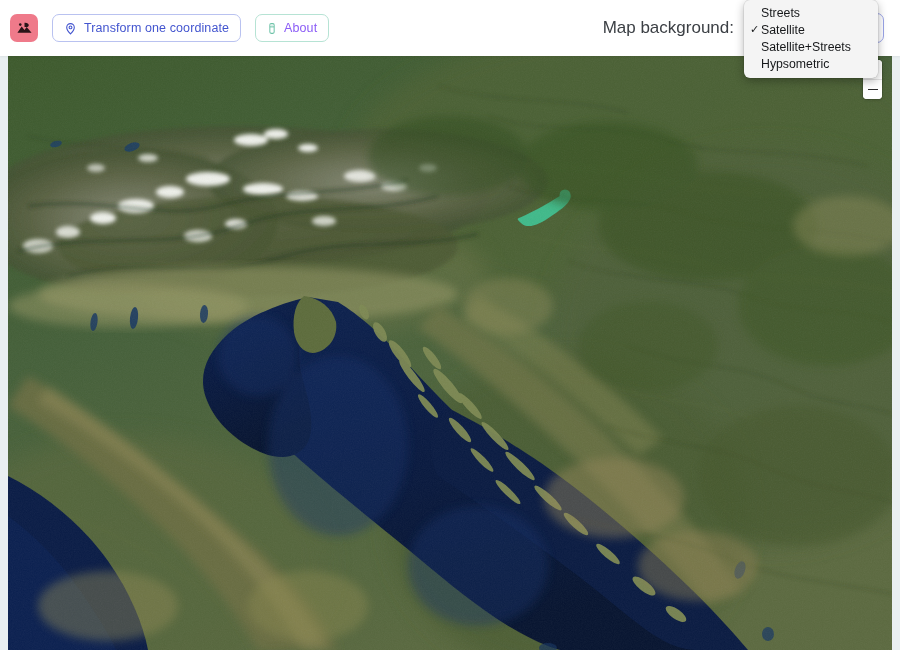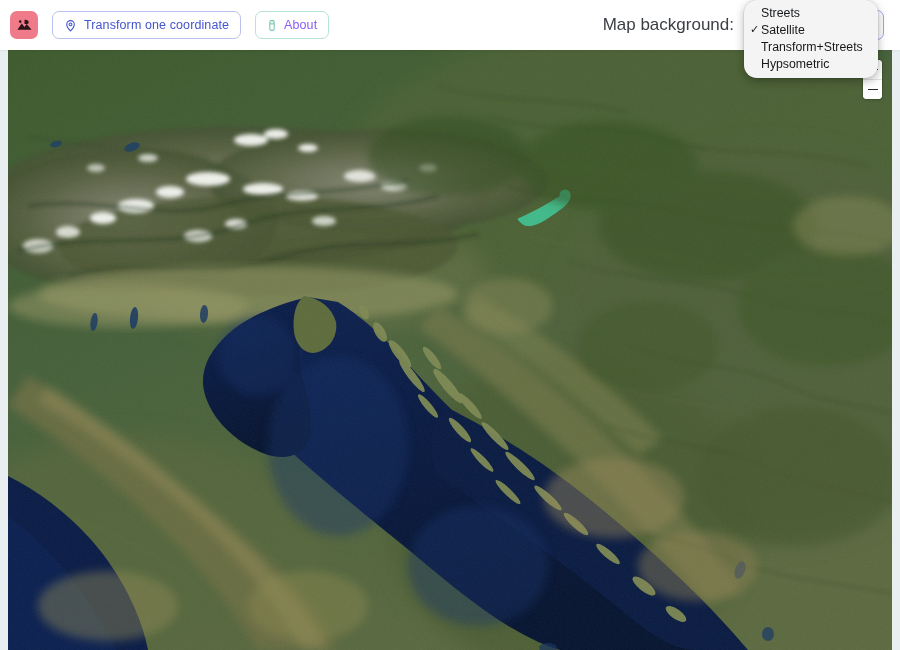--- a/index.html
+++ b/index.html
@@ -19,21 +19,21 @@
     background: #e9eff1;
     overflow: hidden;
   }
 
   
   .header {
     position: absolute;
     top: 0;
     left: 0;
     width: 900px;
-    height: 50px;
+    height: 56px;
     background: #ffffff;
     box-sizing: border-box;
     display: flex;
     align-items: center;
     padding: 16px 10px;
     z-index: 40;
     box-shadow: 0 1px 2px rgba(0,0,0,0.06);
   }
 
   .logo {
@@ -100,21 +100,21 @@
     margin-right: 6px;
   }
 
   
   .dropdown {
     position: absolute;
     left: 744px;
     top: 0px;
     width: 134px;
     background: #f4f4f4;
-    border-radius: 13px;
+    border-radius: 6px;
     box-shadow: 0 3px 10px rgba(0,0,0,0.30), 0 0 0 0.5px rgba(0,0,0,0.12);
     padding: 4px 0 6px 0;
     z-index: 90;
   }
   .dd-item {
     height: 17px;
     display: flex;
     align-items: center;
     font-size: 12.3px;
     color: #16181a;
@@ -460,21 +460,21 @@
     <div class="dd-item">
       <span class="dd-check"></span>
       <span class="dd-text">Streets</span>
     </div>
     <div class="dd-item">
       <span class="dd-check">✓</span>
       <span class="dd-text">Satellite</span>
     </div>
     <div class="dd-item">
       <span class="dd-check"></span>
-      <span class="dd-text">Transform+Streets</span>
+      <span class="dd-text">Satellite+Streets</span>
     </div>
     <div class="dd-item">
       <span class="dd-check"></span>
       <span class="dd-text">Hypsometric</span>
     </div>
   </div>
 
 </div>
 
 </body></html>

